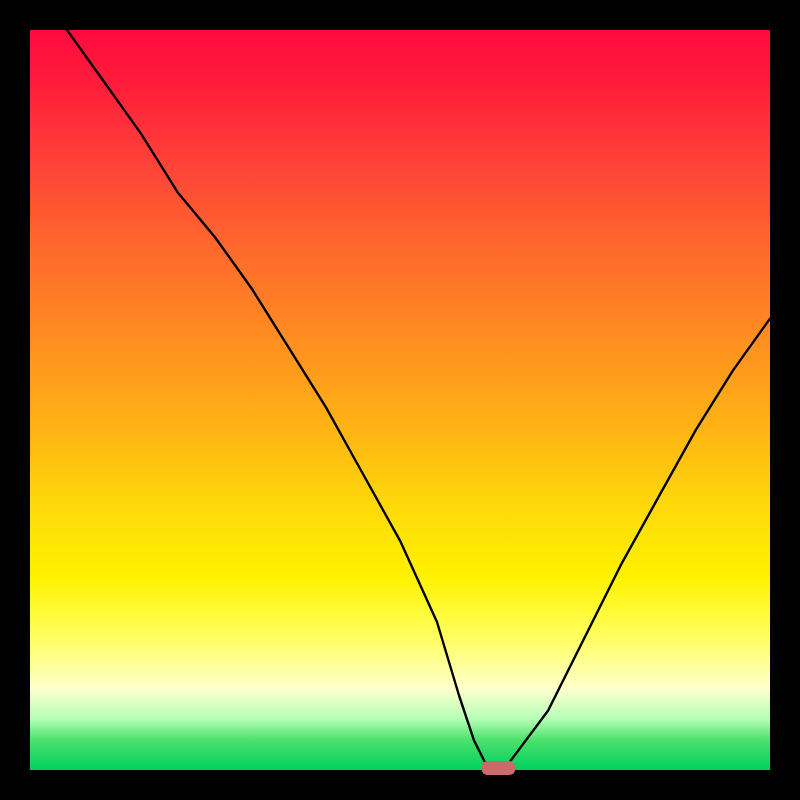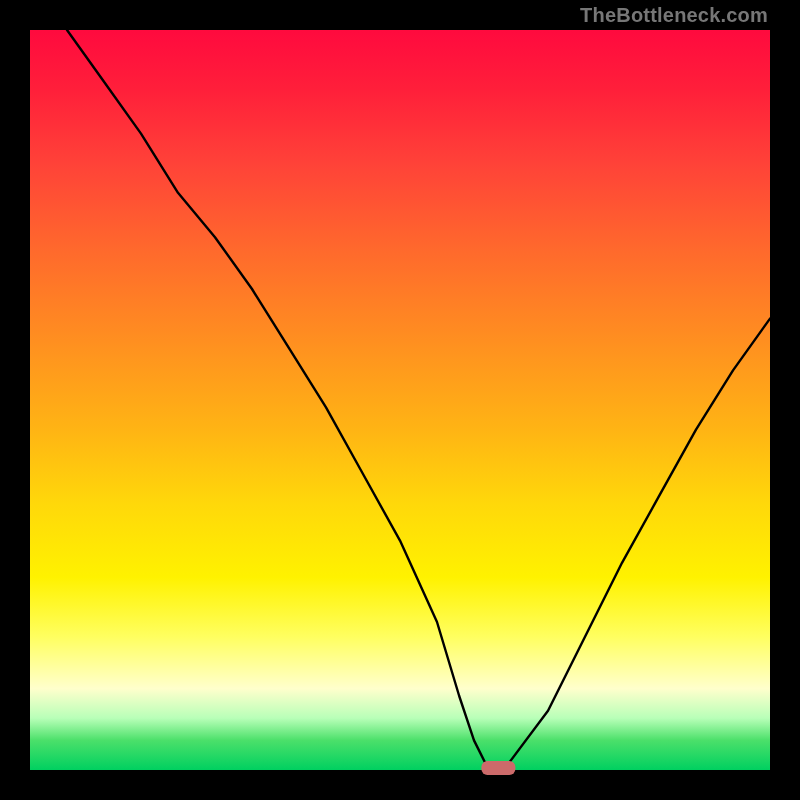--- a/index.html
+++ b/index.html
@@ -74,14 +74,13 @@
 <body>
 
 <div class="frame">
   <div class="plot-area"></div>
 
   <svg class="overlay" viewBox="0 0 740 740">
     <path id="curvePath" class="curve" d="M37.0 0.0 L74.0 51.8 L111.0 103.6 L148.0 162.8 L185.0 207.2 L222.0 259.0 L259.0 318.2 L296.0 377.4 L333.0 444.0 L370.0 510.6 L407.0 592.0 L429.2 666.0 L444.0 710.4 L458.8 740.0 L473.6 740.0 L518.0 680.8 L555.0 606.8 L592.0 532.8 L629.0 466.2 L666.0 399.6 L703.0 340.4 L740.0 288.6"></path>
     <rect id="markerRect" class="marker" rx="6" ry="6" x="451.4" y="731.0" width="34.0" height="14"></rect>
   </svg>
 
-  <div class="watermark">TheBottleneck.com</div>
 </div>
 
 </body></html>

